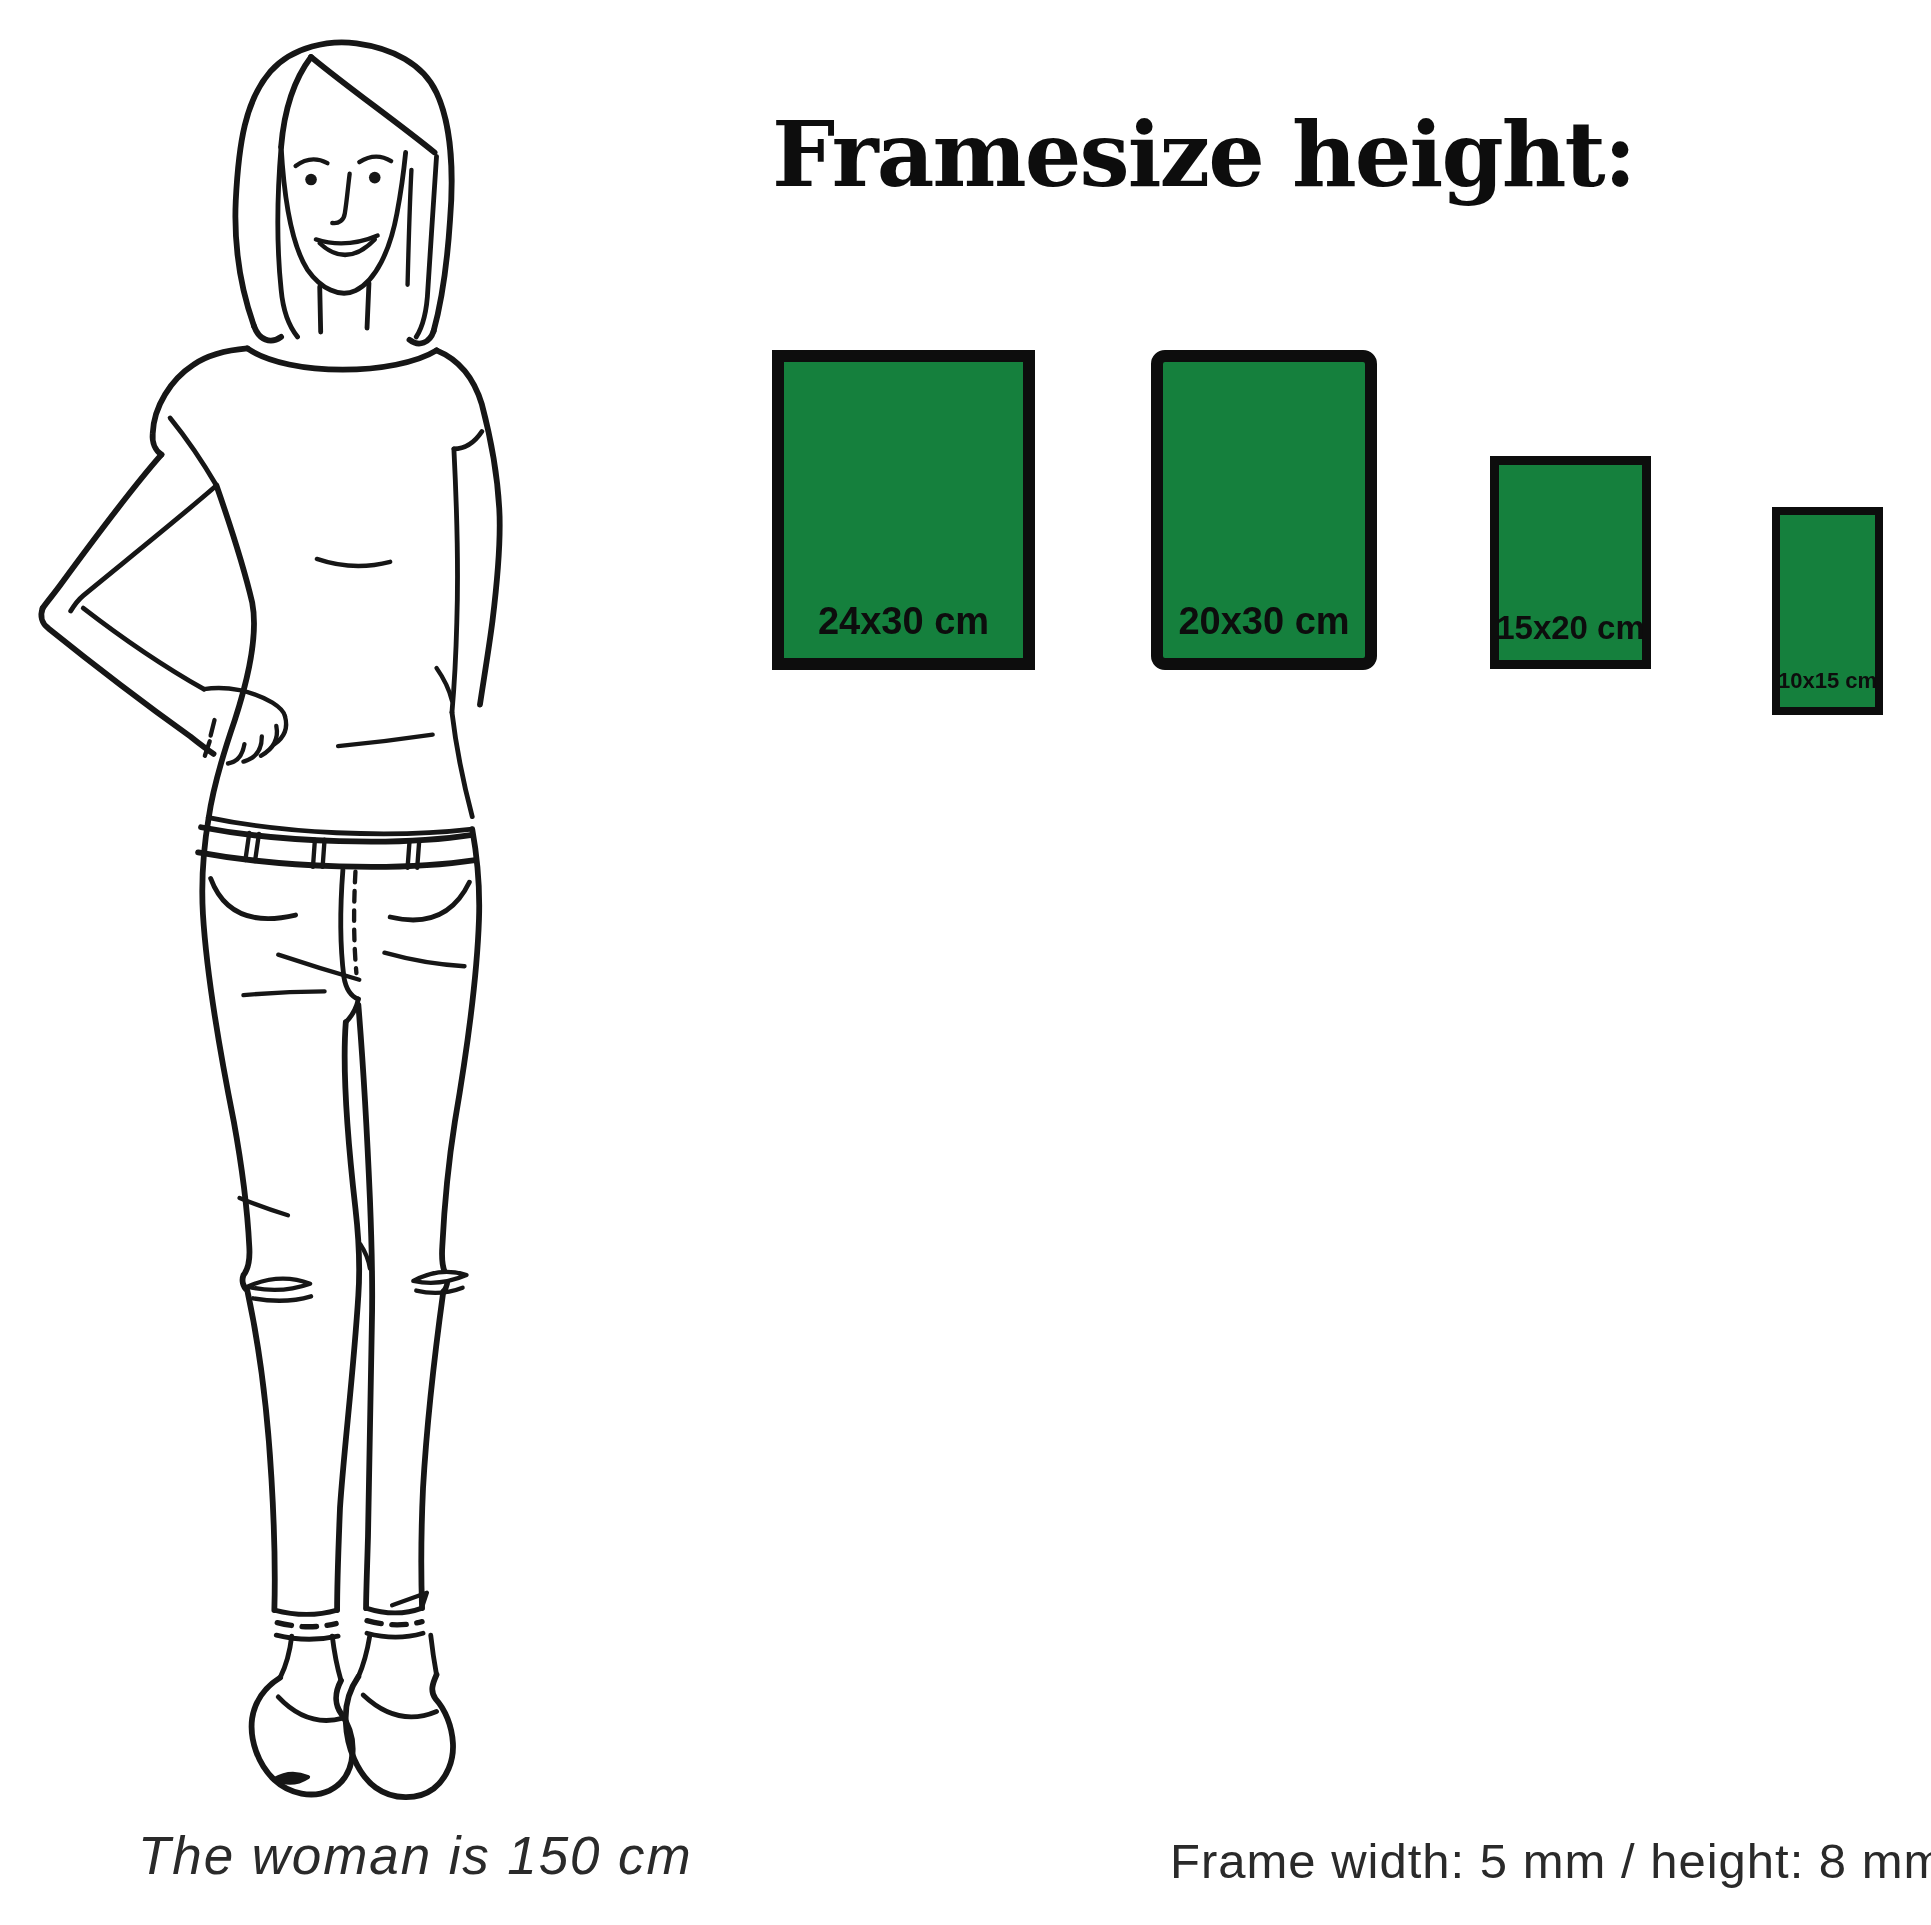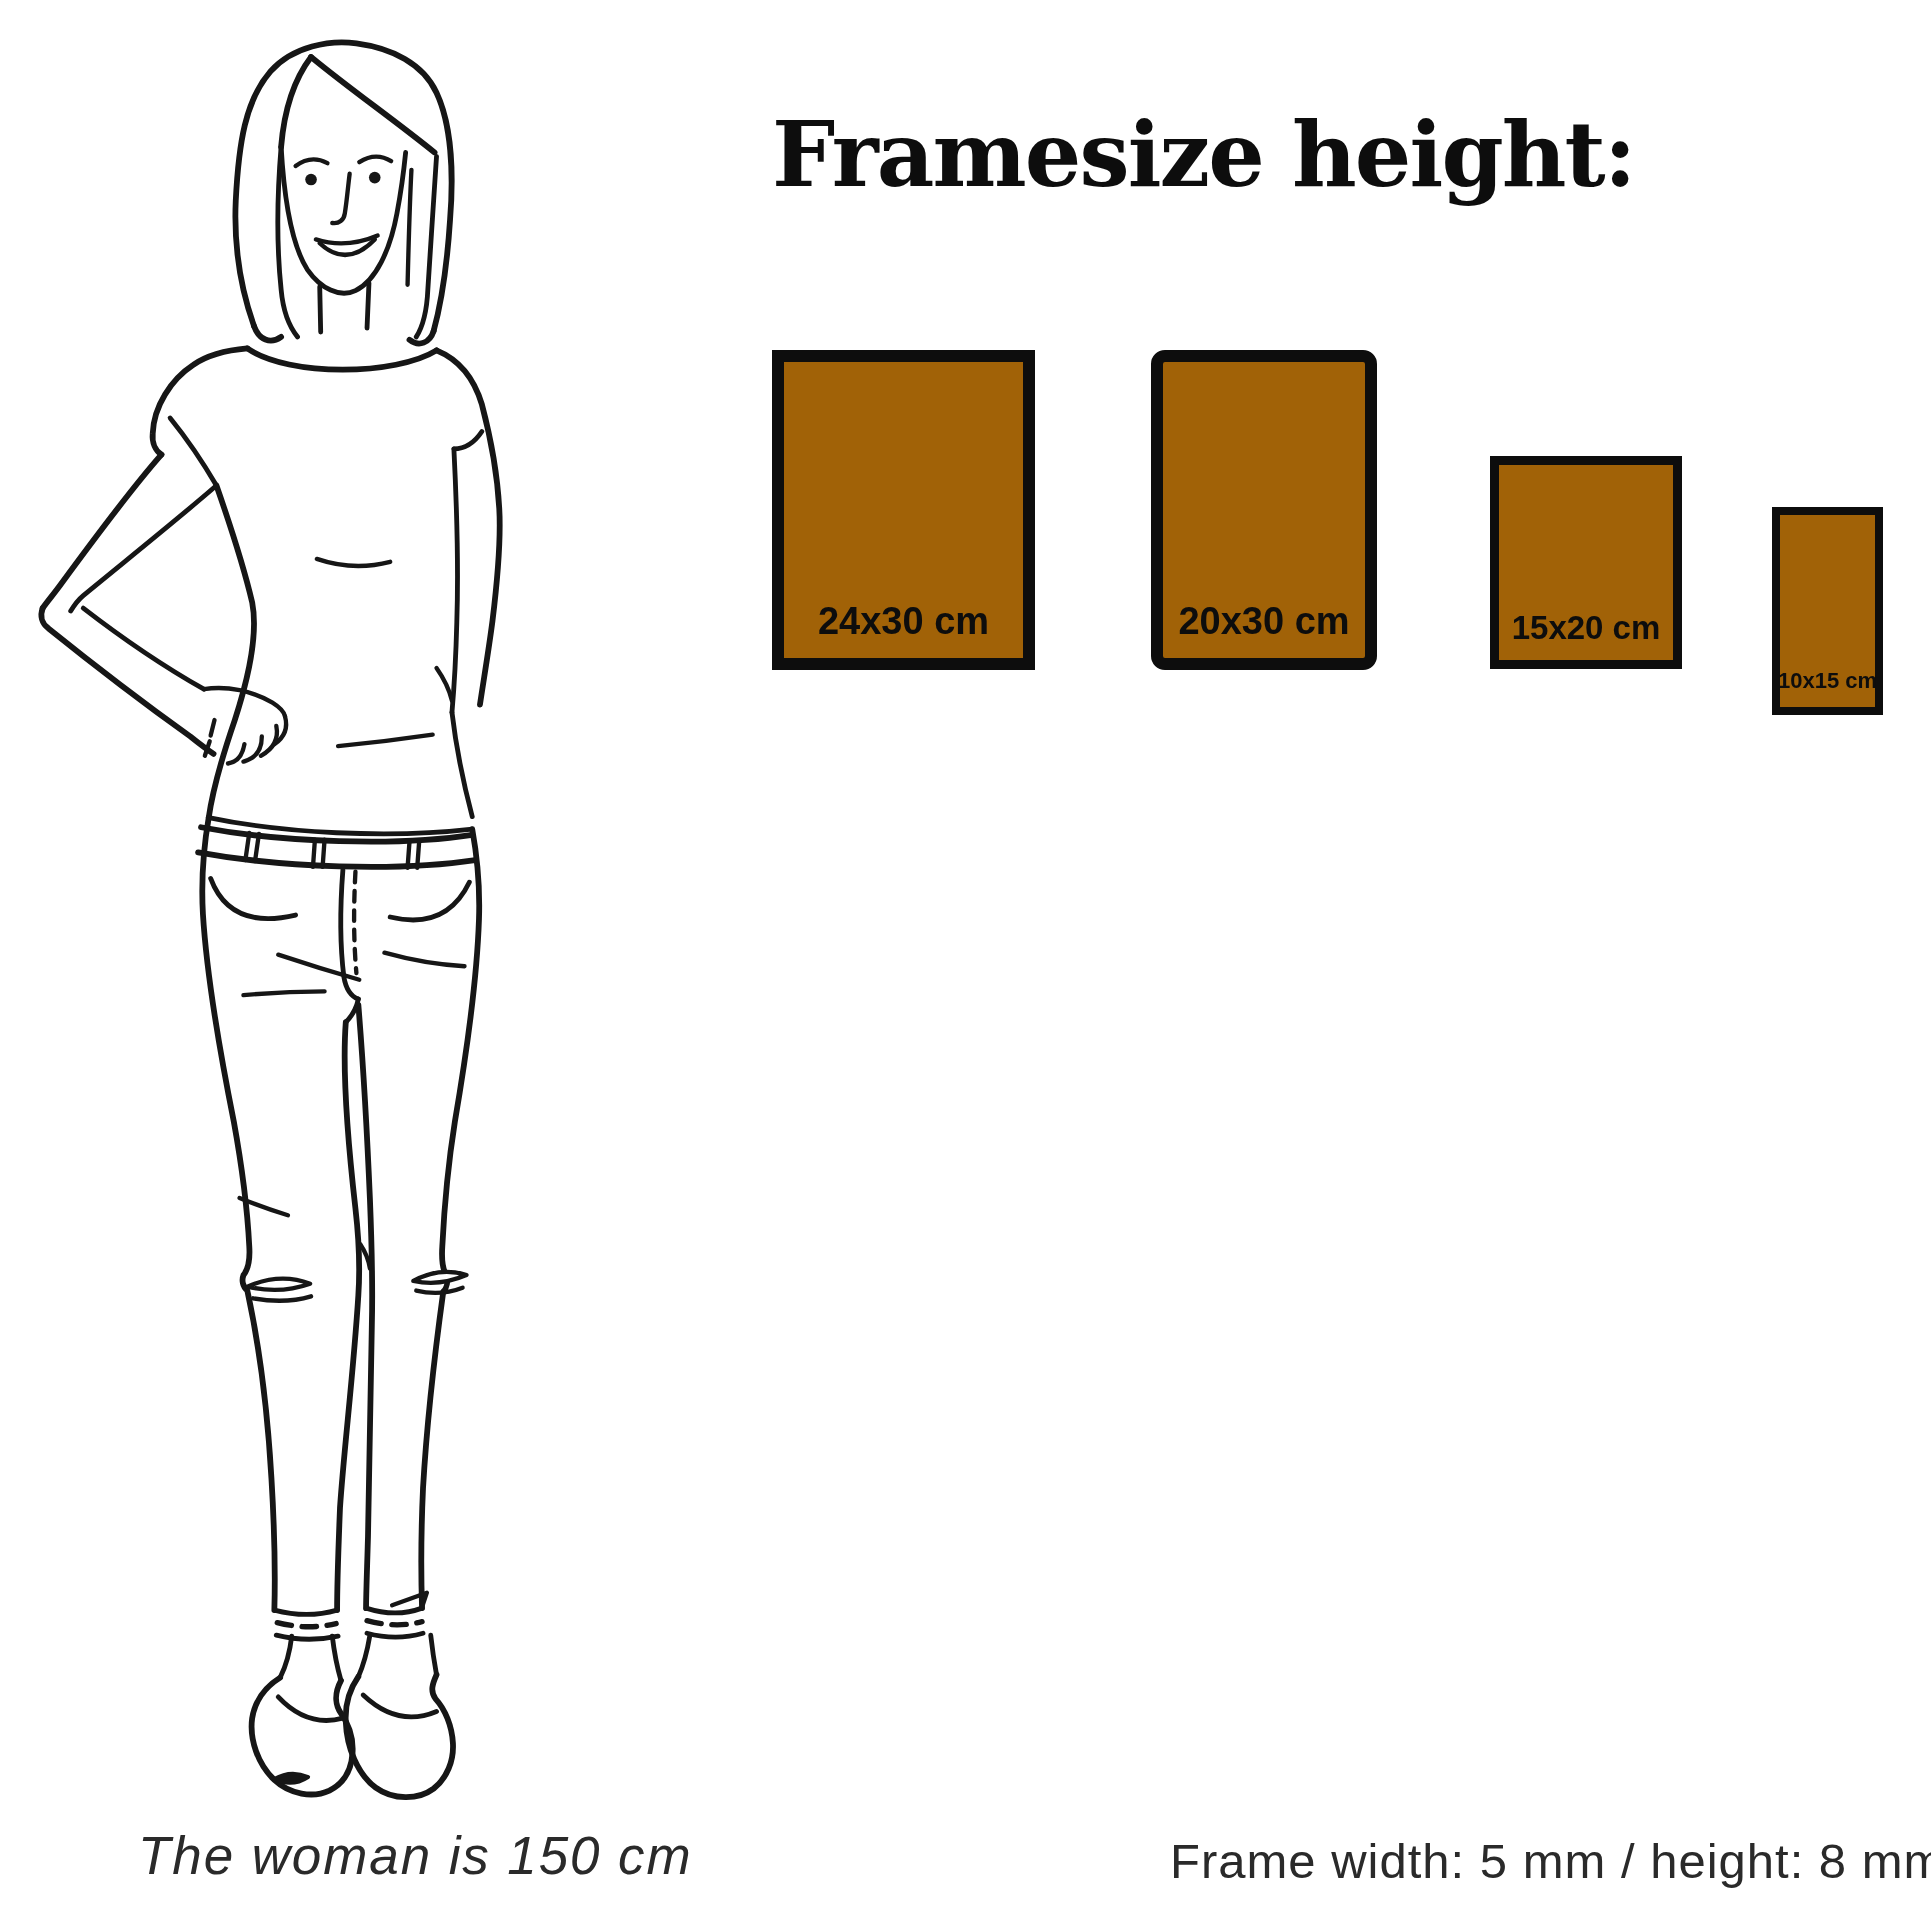--- a/index.html
+++ b/index.html
@@ -20,28 +20,28 @@
     letter-spacing:-1.9px;
     color:#0d0d0d;
     white-space:nowrap;
   }
   .woman-svg{position:absolute;left:0;top:0;}
   .frame{
     position:absolute;
     box-sizing:border-box;
     border-style:solid;
     border-color:#0d0d0d;
-    background:#a16207;
+    background:#15803d;
     display:flex;
     align-items:flex-end;
     justify-content:center;
   }
   .frame-1{left:772px;top:350px;width:263px;height:320px;border-width:12.6px;}
   .frame-2{left:1151px;top:350px;width:226px;height:320px;border-width:12.6px;border-radius:14px;}
-  .frame-3{left:1490px;top:456px;width:192px;height:213px;border-width:9.7px;}
+  .frame-3{left:1490px;top:456px;width:161px;height:213px;border-width:9.7px;}
   .frame-4{left:1772px;top:507px;width:111px;height:208px;border-width:8.7px;}
   .frame-label{
     font-weight:bold;
     color:#0d0d0d;
     white-space:nowrap;
     letter-spacing:0px;
   }
   .frame-1 .frame-label{font-size:38px;padding-bottom:15.4px;}
   .frame-2 .frame-label{font-size:38px;padding-bottom:15.4px;}
   .frame-3 .frame-label{font-size:33px;padding-bottom:12.6px;}

